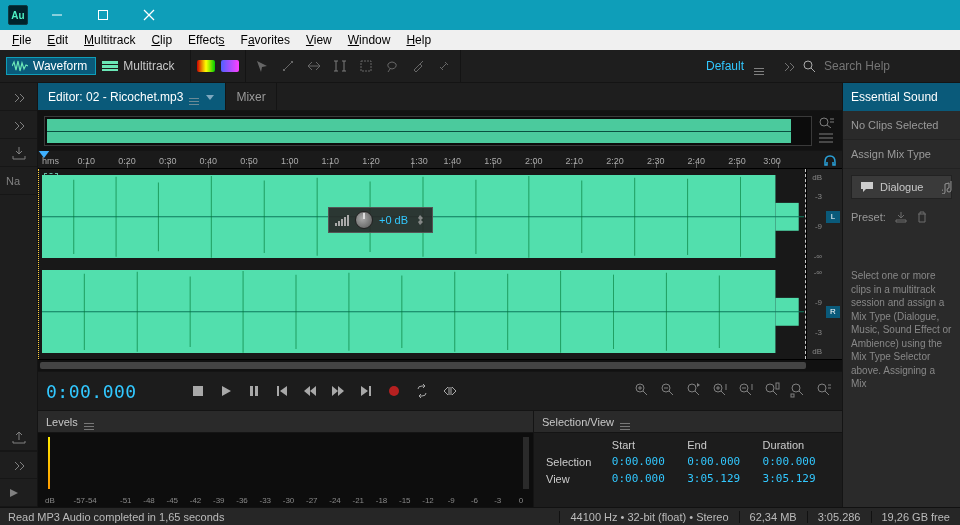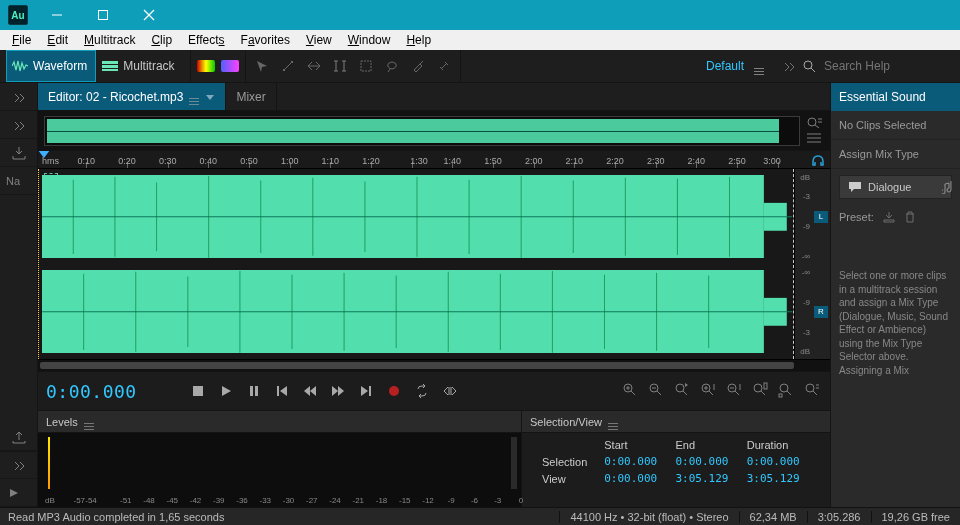--- a/index.html
+++ b/index.html
@@ -36,21 +36,21 @@
   .winbtn svg{stroke:#fff;fill:none;}
 
   
   .menubar{height:20px;background:var(--menu-bg);color:var(--menu-text);display:flex;align-items:center;padding:0 4px;font-size:12px;}
   .menuitem{padding:1px 8px;}
   .menuitem u{text-decoration:underline;}
 
   
   .toptoolbar{height:33px;background:var(--bg);display:flex;align-items:center;border-bottom:1px solid var(--border);}
   .tb-left{display:flex;align-items:center;height:100%;border-right:1px solid var(--border);padding:0 6px;}
-  .mode-btn{height:32px;display:flex;align-items:center;padding:0 8px 0 4px;border:1px solid transparent;font-size:12px;gap:4px;}
+  .mode-btn{height:18px;display:flex;align-items:center;padding:0 8px 0 4px;border:1px solid transparent;font-size:12px;gap:4px;}
   .mode-btn.active{background:#0a5a7a;color:#fff;border:1px solid #0e9eb9;}
   .mode-btn .micon{width:18px;height:14px;display:flex;align-items:center;justify-content:center;}
   .tb-sect{display:flex;align-items:center;height:100%;padding:0 6px;gap:6px;border-right:1px solid var(--border);}
   .tb-icon{width:20px;height:20px;display:flex;align-items:center;justify-content:center;opacity:.6;}
   .tb-sect.spectral .box{width:18px;height:12px;border-radius:2px;}
   .spec-a{background:linear-gradient(90deg,#c00,#ff0,#0c0);}
   .spec-b{background:linear-gradient(90deg,#5060ff,#ff40ff);}
   .workspace{margin-left:auto;display:flex;align-items:center;gap:10px;padding:0 10px;color:var(--accent);}
   .ws-burger{opacity:.7;}
   .ws-right{display:flex;align-items:center;gap:6px;padding:0 8px;color:var(--text-dim);}
@@ -59,21 +59,21 @@
   .search-box input{background:transparent;border:none;outline:none;color:var(--text-dim);font-size:12px;width:100%;}
 
   
   .main{display:flex;height:calc(525px - 30px - 20px - 33px - 18px);}
   .left-col{width:38px;background:var(--bg);display:flex;flex-direction:column;border-right:1px solid var(--border);}
   .left-row{height:28px;display:flex;align-items:center;justify-content:center;border-bottom:1px solid var(--border);opacity:.7;}
   .left-row.na{font-size:11px;color:#aaa;justify-content:flex-start;padding-left:6px;}
   .left-row.spacer{flex:1;border-bottom:none;}
   .left-row.dbl-chev svg{stroke:#aaa;}
   .center-col{flex:1;display:flex;flex-direction:column;min-width:0;}
-  .right-col{width:130px;background:var(--bg3);border-left:1px solid var(--border);display:flex;flex-direction:column;font-size:11px;}
+  .right-col{width:118px;background:var(--bg3);border-left:1px solid var(--border);display:flex;flex-direction:column;font-size:11px;}
 
   
   .editor-tabs{height:28px;background:var(--bg);display:flex;align-items:stretch;border-bottom:1px solid var(--border);}
   .etab{display:flex;align-items:center;padding:0 10px;gap:6px;border-right:1px solid var(--border);color:var(--text-dim);}
   .etab.active{background:#0a5a7a;color:#fff;}
   .etab .burg{opacity:.6;}
   .etab .dd{opacity:.6;}
 
   
   .overview{height:40px;background:#121212;display:flex;align-items:center;padding:4px 6px;gap:6px;border-bottom:1px solid var(--border);}
@@ -129,21 +129,21 @@
   .levels-panel{flex:1;display:flex;flex-direction:column;border-right:1px solid var(--border);background:#1a1a1a;min-width:0;}
   .panel-head{height:22px;display:flex;align-items:center;padding:0 8px;gap:6px;font-size:11px;background:var(--bg3);border-bottom:1px solid var(--border);}
   .panel-head .burg{opacity:.6;}
   .levels-body{flex:1;background:#0d0d0d;position:relative;}
   .levels-body .yline{position:absolute;left:10px;top:4px;bottom:18px;width:2px;background:linear-gradient(#ffea00,#ff9a00);}
   .levels-body .zero-cap{position:absolute;right:4px;top:4px;bottom:18px;width:6px;background:#2a2a2a;}
   .levels-scale{position:absolute;left:0;right:0;bottom:0;height:16px;font-size:8px;color:#888;}
   .levels-scale span{position:absolute;bottom:2px;transform:translateX(-50%);}
 
   .selview-panel{width:308px;background:#1c1c1c;display:flex;flex-direction:column;}
-  .sv-grid{flex:1;padding:4px 16px;font-size:11px;}
+  .sv-grid{flex:1;padding:4px 8px;font-size:11px;}
   .sv-grid table{width:100%;border-collapse:collapse;}
   .sv-grid th{color:#ccc;font-weight:normal;text-align:left;padding:2px 4px;font-size:11px;}
   .sv-grid td{color:var(--accent);padding:2px 4px;font-family:Consolas,monospace;}
   .sv-grid td.lbl{color:#ccc;font-family:inherit;}
 
   
   .es-head{height:28px;background:#0a5a7a;color:#fff;display:flex;align-items:center;padding:0 8px;font-size:12px;}
   .es-row{padding:8px;color:var(--text-dim);border-bottom:1px solid #222;font-size:11px;}
   .es-btn{margin:6px 8px;background:#3a3a3a;height:24px;display:flex;align-items:center;padding:0 8px;gap:6px;font-size:11px;border:1px solid #222;position:relative;}
   .es-btn .ricon{position:absolute;right:-3px;top:4px;opacity:.7;}
@@ -466,20 +466,36 @@
                   <line x1="540" y1="5" x2="540" y2="85"></line>
                   <line x1="590" y1="3" x2="590" y2="87"></line>
                   <line x1="640" y1="6" x2="640" y2="84"></line>
             </g>
           </svg>
             </div>
         </div>
         <div class="playhead-line"></div>
         <div class="end-line"></div>
 
+        <div class="hud">
+          <span class="bars">
+              <i style="height:3px"></i>
+              <i style="height:5px"></i>
+              <i style="height:7px"></i>
+              <i style="height:9px"></i>
+              <i style="height:11px"></i>
+            </span>
+          <span class="knob"></span>
+          <span class="val">+0 dB</span>
+          <span class="pin">
+              <svg width="12" height="12">
+                <path d="M6 1 L9 4 L7 6 L9 8 L6 11 L4 8 L6 6 L4 4 Z" fill="#aaa"></path>
+              </svg>
+            </span>
+        </div>
       </div>
       <div class="db-scale">
         <span class="dbv" style="top:4%">dB</span>
         <span class="dbv" style="top:14%">-3</span>
         <span class="dbv" style="top:30%">-9</span>
         <span class="dbv" style="top:46%">-∞</span>
         <span class="dbv" style="top:54%">-∞</span>
         <span class="dbv" style="top:70%">-9</span>
         <span class="dbv" style="top:86%">-3</span>
         <span class="dbv" style="top:96%">dB</span>

